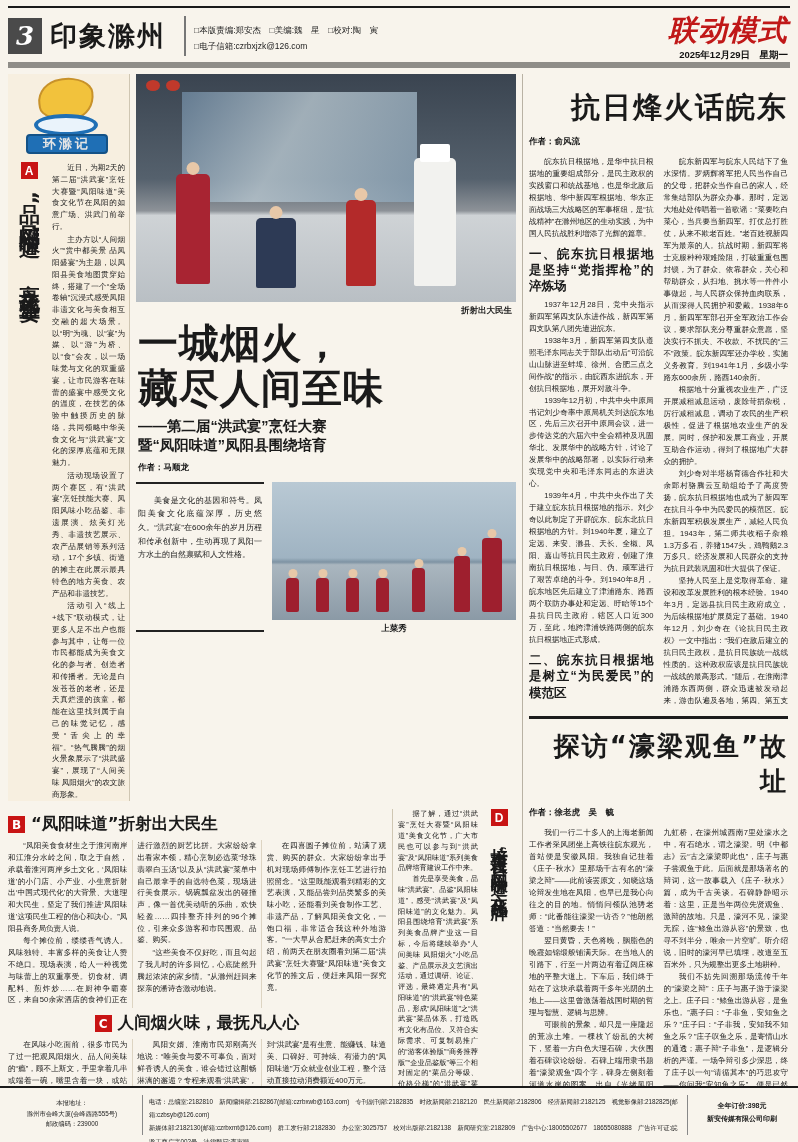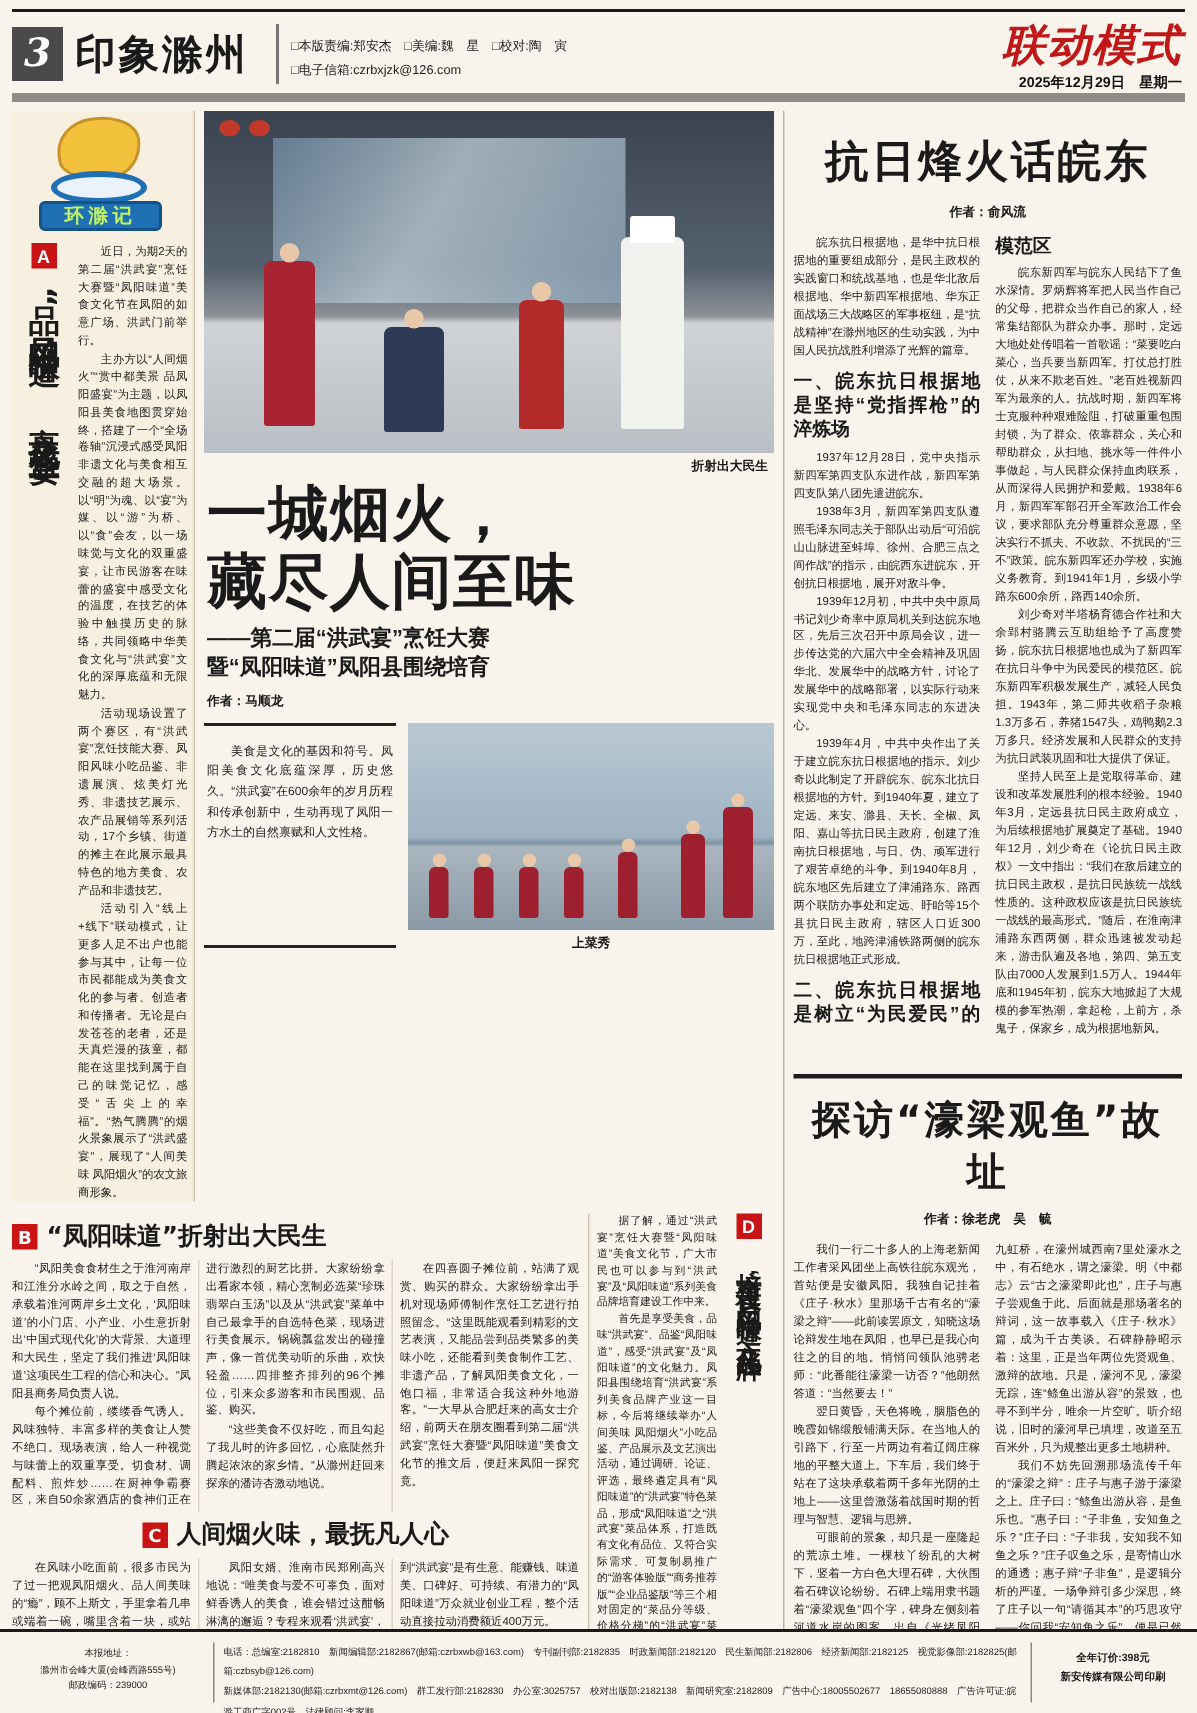--- a/index.html
+++ b/index.html
@@ -24,21 +24,21 @@
   .right-col { width:266px; border-left:1px solid #b9b2a4; padding-left:6px; }
 
   .top-zone { display:flex; gap:6px; }
   .a-strip { width:122px; background:#f7efe0; border-right:1px solid #cfc6b2; padding:2px 4px 0 2px; }
   .center-zone { width:380px; }
 
   
   .logo { position:relative; height:78px; margin:2px 0 6px 0; }
   .logo-map { position:absolute; left:28px; top:0; width:56px; height:42px; background:#f2c23c; border:2px solid #c8922a; border-radius:46% 54% 40% 60%/55% 45% 60% 40%; transform:rotate(-8deg); }
   .logo-swirl { position:absolute; left:24px; top:36px; width:64px; height:22px; border:4px solid #1f6fb5; border-radius:50%; background:#eaf3fb; }
-  .logo-banner { position:absolute; left:16px; top:56px; width:82px; height:20px; background:#1f6fb5; color:#bef264; border:2px solid #145287; border-radius:4px; display:flex; align-items:center; justify-content:center; font-size:13px; font-weight:bold; letter-spacing:3px; }
+  .logo-banner { position:absolute; left:16px; top:56px; width:82px; height:20px; background:#1f6fb5; color:#e5e5e5; border:2px solid #145287; border-radius:4px; display:flex; align-items:center; justify-content:center; font-size:13px; font-weight:bold; letter-spacing:3px; }
 
   .a-sec { display:flex; gap:4px; }
   .a-title-col { width:38px; display:flex; flex-direction:column; align-items:center; }
   .sec-label { width:17px; height:17px; background:#c81414; color:#fff; font-weight:900; font-size:12px; display:flex; align-items:center; justify-content:center; margin-bottom:8px; }
   .sec-label.inline { display:inline-flex; margin:0 6px 0 0; vertical-align:middle; }
   .a-vtitle { writing-mode:vertical-rl; font-size:21px; font-weight:900; letter-spacing:4px; line-height:1.1; font-family:"DejaVu Sans",sans-serif; }
   .a-body { flex:1; font-size:7.6px; line-height:1.55; text-align:justify; }
   .a-body p, .col-body p { text-indent:2em; margin-bottom:1px; }
 
   
@@ -69,23 +69,23 @@
   .col-body { font-size:7.6px; line-height:1.55; text-align:justify; column-gap:10px; column-rule:1px solid #ddd4c2; overflow:hidden; }
   .b-body { column-count:3; height:168px; }
   .c-body { column-count:3; height:166px; }
   .d-strip { width:124px; border-left:1px solid #cfc6b2; padding-left:5px; display:flex; gap:4px; }
   .d-body { flex:1; font-size:7.2px; line-height:1.5; text-align:justify; overflow:hidden; height:520px; }
   .d-body p { text-indent:2em; }
   .d-title-col { width:34px; display:flex; flex-direction:column; align-items:center; }
   .d-vtitle { writing-mode:vertical-rl; font-size:17px; font-weight:900; letter-spacing:3px; line-height:1.15; }
 
   
-  .art-title { text-align:center; font-size:29px; font-weight:900; letter-spacing:2px; margin-top:14px; font-family:"DejaVu Sans",sans-serif; }
+  .art-title { text-align:right; font-size:29px; font-weight:900; letter-spacing:2px; margin-top:14px; font-family:"DejaVu Sans",sans-serif; }
   .art-title.small { font-size:26px; margin-top:10px; }
-  .art-byline { text-align:center; font-size:8.5px; font-weight:bold; margin:8px 0 8px 0; }
+  .art-byline { font-size:8.5px; font-weight:bold; margin:8px 0 8px 0; }
   .art-body { font-size:7.6px; line-height:1.58; text-align:justify; column-count:2; column-gap:10px; overflow:hidden; }
   .art-body.east { height:560px; }
   .art-body.hao { height:282px; }
   .art-body p { text-indent:2em; }
   .art-body h4 { font-size:12.5px; font-weight:900; margin:6px 0 4px 0; line-height:1.3; text-indent:0; }
   .art2 { border-top:3px solid #1c1c1c; }
 
   
   .footer { position:absolute; left:0; right:0; bottom:0; height:56px; border-top:2px solid #1a1a1a; background:#f8f4ec; display:flex; align-items:stretch; padding:5px 8px; }
   .foot-addr { width:128px; font-size:6.3px; line-height:1.7; text-align:center; padding-top:5px; color:#222; }
@@ -227,20 +227,21 @@
         <div class="art-byline">作者：俞风流</div>
         <div class="art-body east">
           <p>皖东抗日根据地，是华中抗日根据地的重要组成部分，是民主政权的实践窗口和统战基地，也是华北敌后根据地、华中新四军根据地、华东正面战场三大战略区的军事枢纽，是“抗战精神”在滁州地区的生动实践，为中国人民抗战胜利增添了光辉的篇章。</p>
           <h4>一、皖东抗日根据地是坚持“党指挥枪”的淬炼场</h4>
           <p>1937年12月28日，党中央指示新四军第四支队东进作战，新四军第四支队第八团先遣进皖东。</p>
           <p>1938年3月，新四军第四支队遵照毛泽东同志关于部队出动后“可沿皖山山脉进至蚌埠、徐州、合肥三点之间作战”的指示，由皖西东进皖东，开创抗日根据地，展开对敌斗争。</p>
           <p>1939年12月初，中共中央中原局书记刘少奇率中原局机关到达皖东地区，先后三次召开中原局会议，进一步传达党的六届六中全会精神及巩固华北、发展华中的战略方针，讨论了发展华中的战略部署，以实际行动来实现党中央和毛泽东同志的东进决心。</p>
           <p>1939年4月，中共中央作出了关于建立皖东抗日根据地的指示。刘少奇以此制定了开辟皖东、皖东北抗日根据地的方针。到1940年夏，建立了定远、来安、滁县、天长、全椒、凤阳、嘉山等抗日民主政府，创建了淮南抗日根据地，与日、伪、顽军进行了艰苦卓绝的斗争。到1940年8月，皖东地区先后建立了津浦路东、路西两个联防办事处和定远、盱眙等15个县抗日民主政府，辖区人口近300万，至此，地跨津浦铁路两侧的皖东抗日根据地正式形成。</p>
           <h4>二、皖东抗日根据地是树立“为民爱民”的模范区</h4>
           <p>皖东新四军与皖东人民结下了鱼水深情。罗炳辉将军把人民当作自己的父母，把群众当作自己的家人，经常集结部队为群众办事。那时，定远大地处处传唱着一首歌谣：“菜要吃白菜心，当兵要当新四军。打仗总打胜仗，从来不欺老百姓。”老百姓视新四军为最亲的人。抗战时期，新四军将士克服种种艰难险阻，打破重重包围封锁，为了群众、依靠群众，关心和帮助群众，从扫地、挑水等一件件小事做起，与人民群众保持血肉联系，从而深得人民拥护和爱戴。1938年6月，新四军军部召开全军政治工作会议，要求部队充分尊重群众意愿，坚决实行不抓夫、不收款、不扰民的“三不”政策。皖东新四军还办学校，实施义务教育。到1941年1月，乡级小学路东600余所，路西140余所。</p>
+          <p>根据地十分重视农业生产，广泛开展减租减息运动，废除苛捐杂税，厉行减租减息，调动了农民的生产积极性，促进了根据地农业生产的发展。同时，保护和发展工商业，开展互助合作运动，得到了根据地广大群众的拥护。</p>
           <p>刘少奇对半塔杨育德合作社和大余郢村骆腾云互助组给予了高度赞扬，皖东抗日根据地也成为了新四军在抗日斗争中为民爱民的模范区。皖东新四军积极发展生产，减轻人民负担。1943年，第二师共收稻子杂粮1.3万多石，养猪1547头，鸡鸭鹅2.3万多只。经济发展和人民群众的支持为抗日武装巩固和壮大提供了保证。</p>
           <p>坚持人民至上是党取得革命、建设和改革发展胜利的根本经验。1940年3月，定远县抗日民主政府成立，为后续根据地扩展奠定了基础。1940年12月，刘少奇在《论抗日民主政权》一文中指出：“我们在敌后建立的抗日民主政权，是抗日民族统一战线性质的。这种政权应该是抗日民族统一战线的最高形式。”随后，在淮南津浦路东西两侧，群众迅速被发动起来，游击队遍及各地，第四、第五支队由7000人发展到1.5万人。1944年底和1945年初，皖东大地掀起了大规模的参军热潮，拿起枪，上前方，杀鬼子，保家乡，成为根据地新风。</p>
 
         </div>
       </div>
 
       <div class="art2">
         <div class="art-title small">探访“濠梁观鱼”故址</div>
         <div class="art-byline">作者：徐老虎　吴　毓</div>
         <div class="art-body hao">

